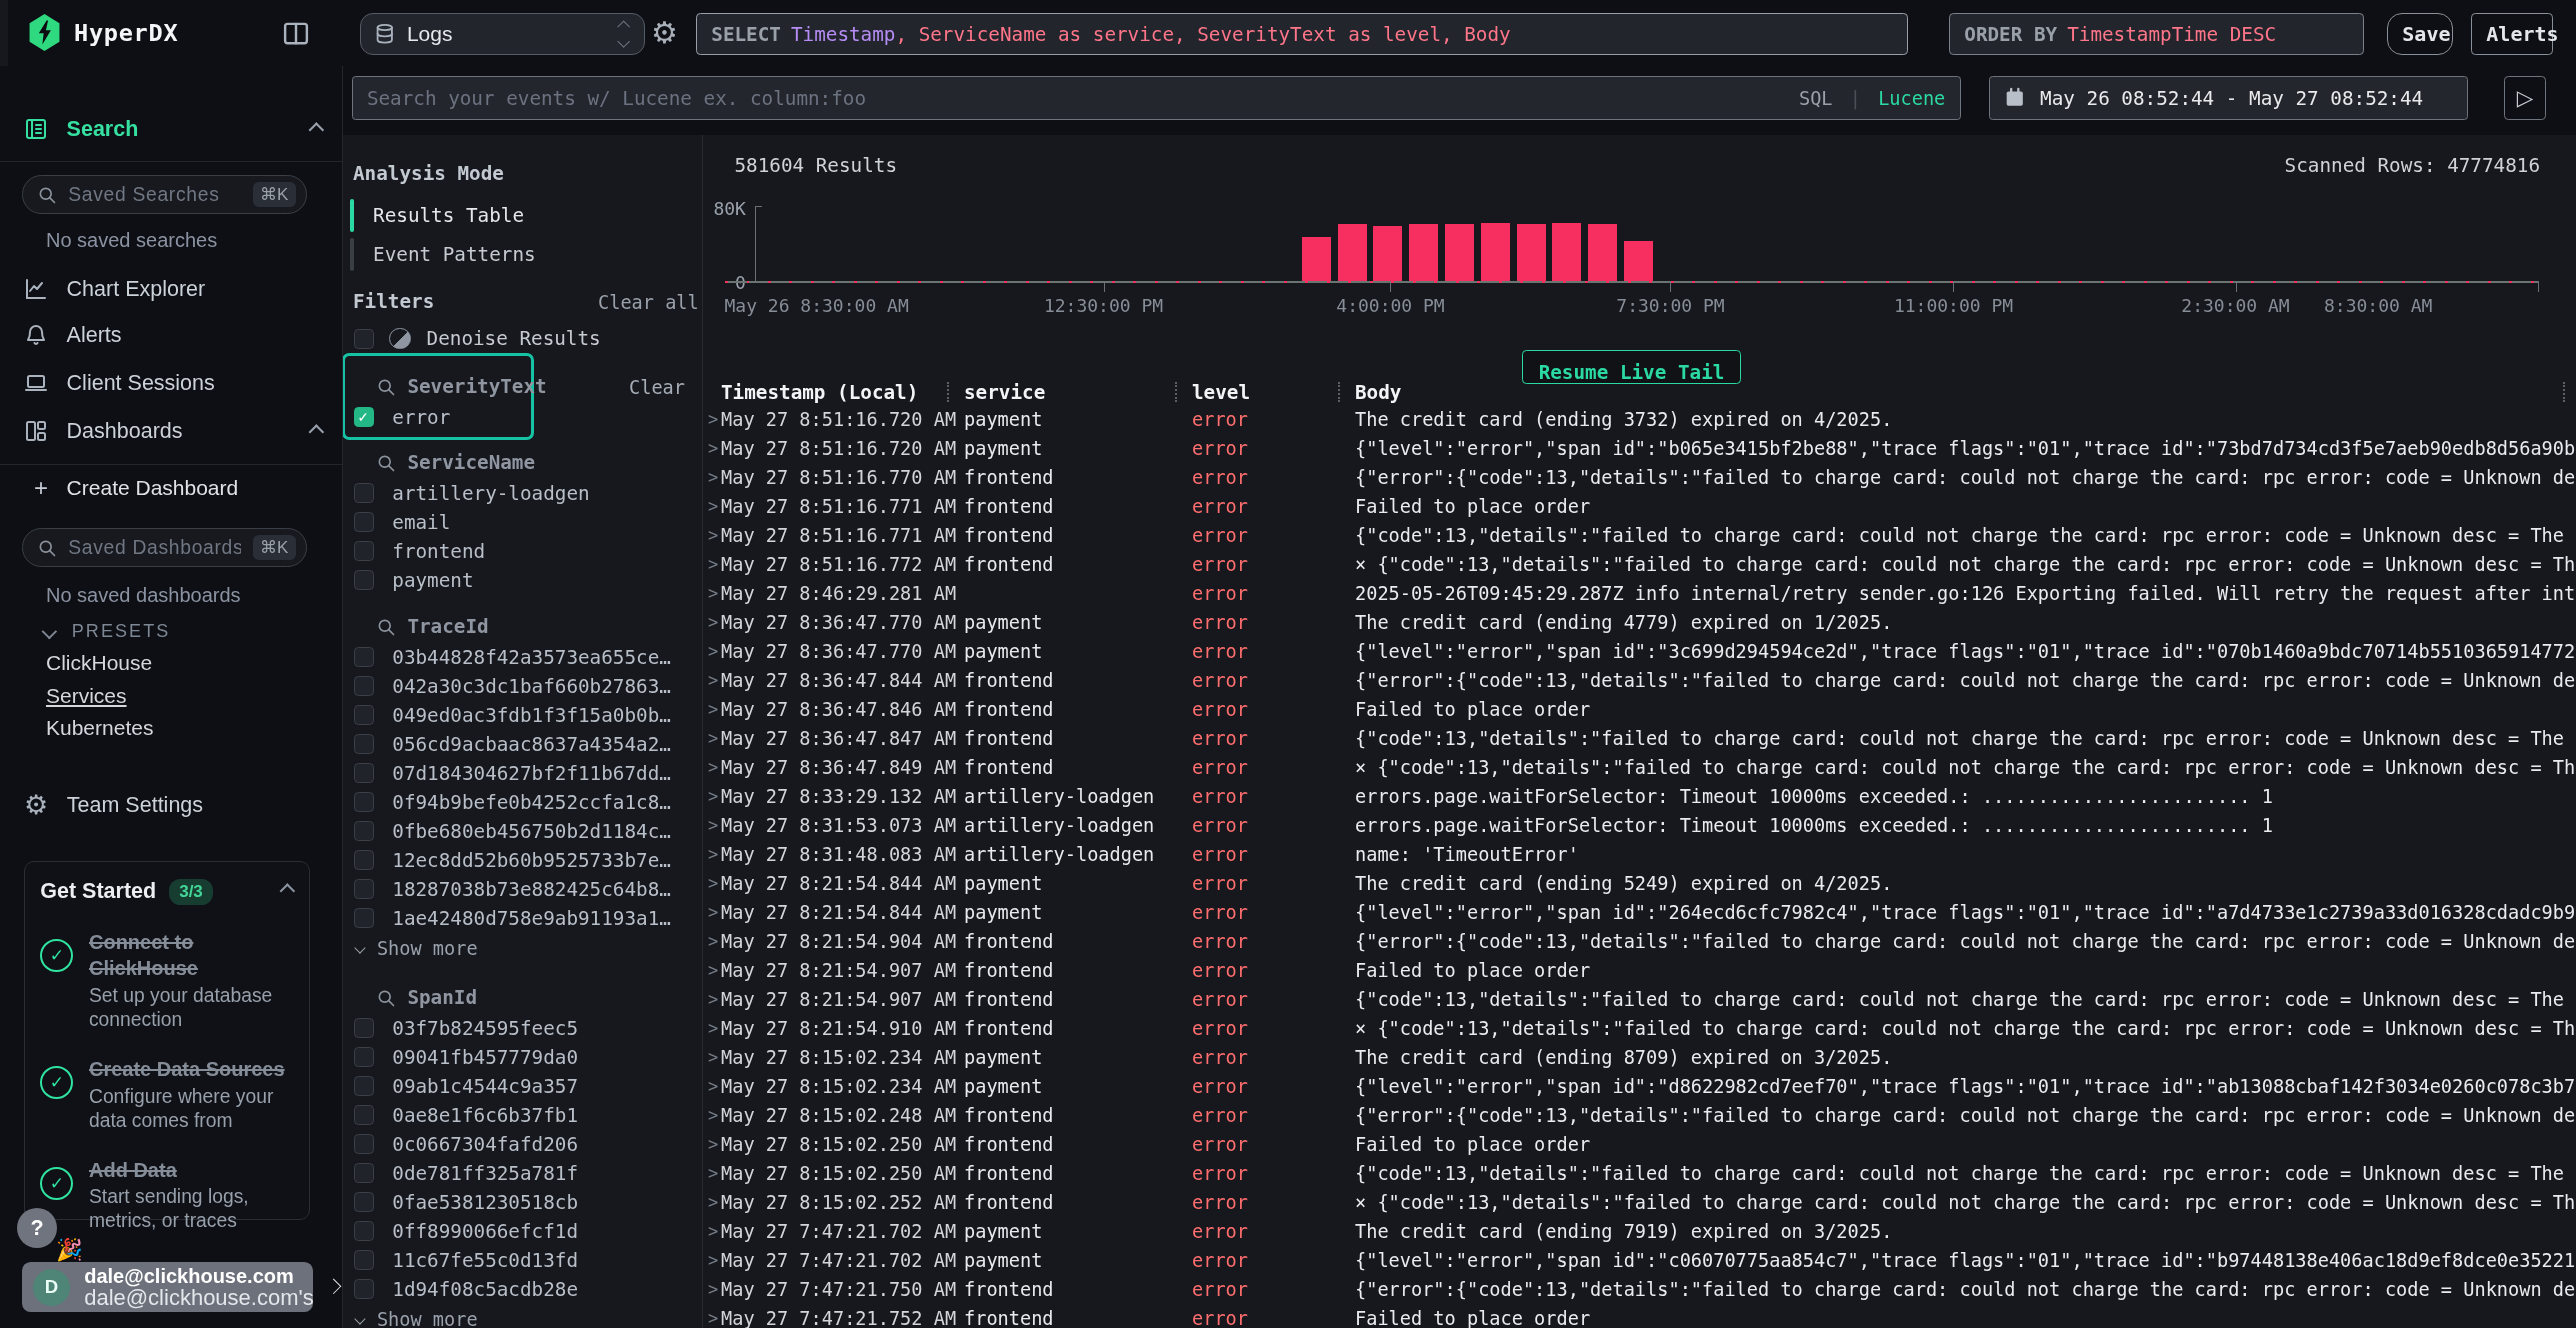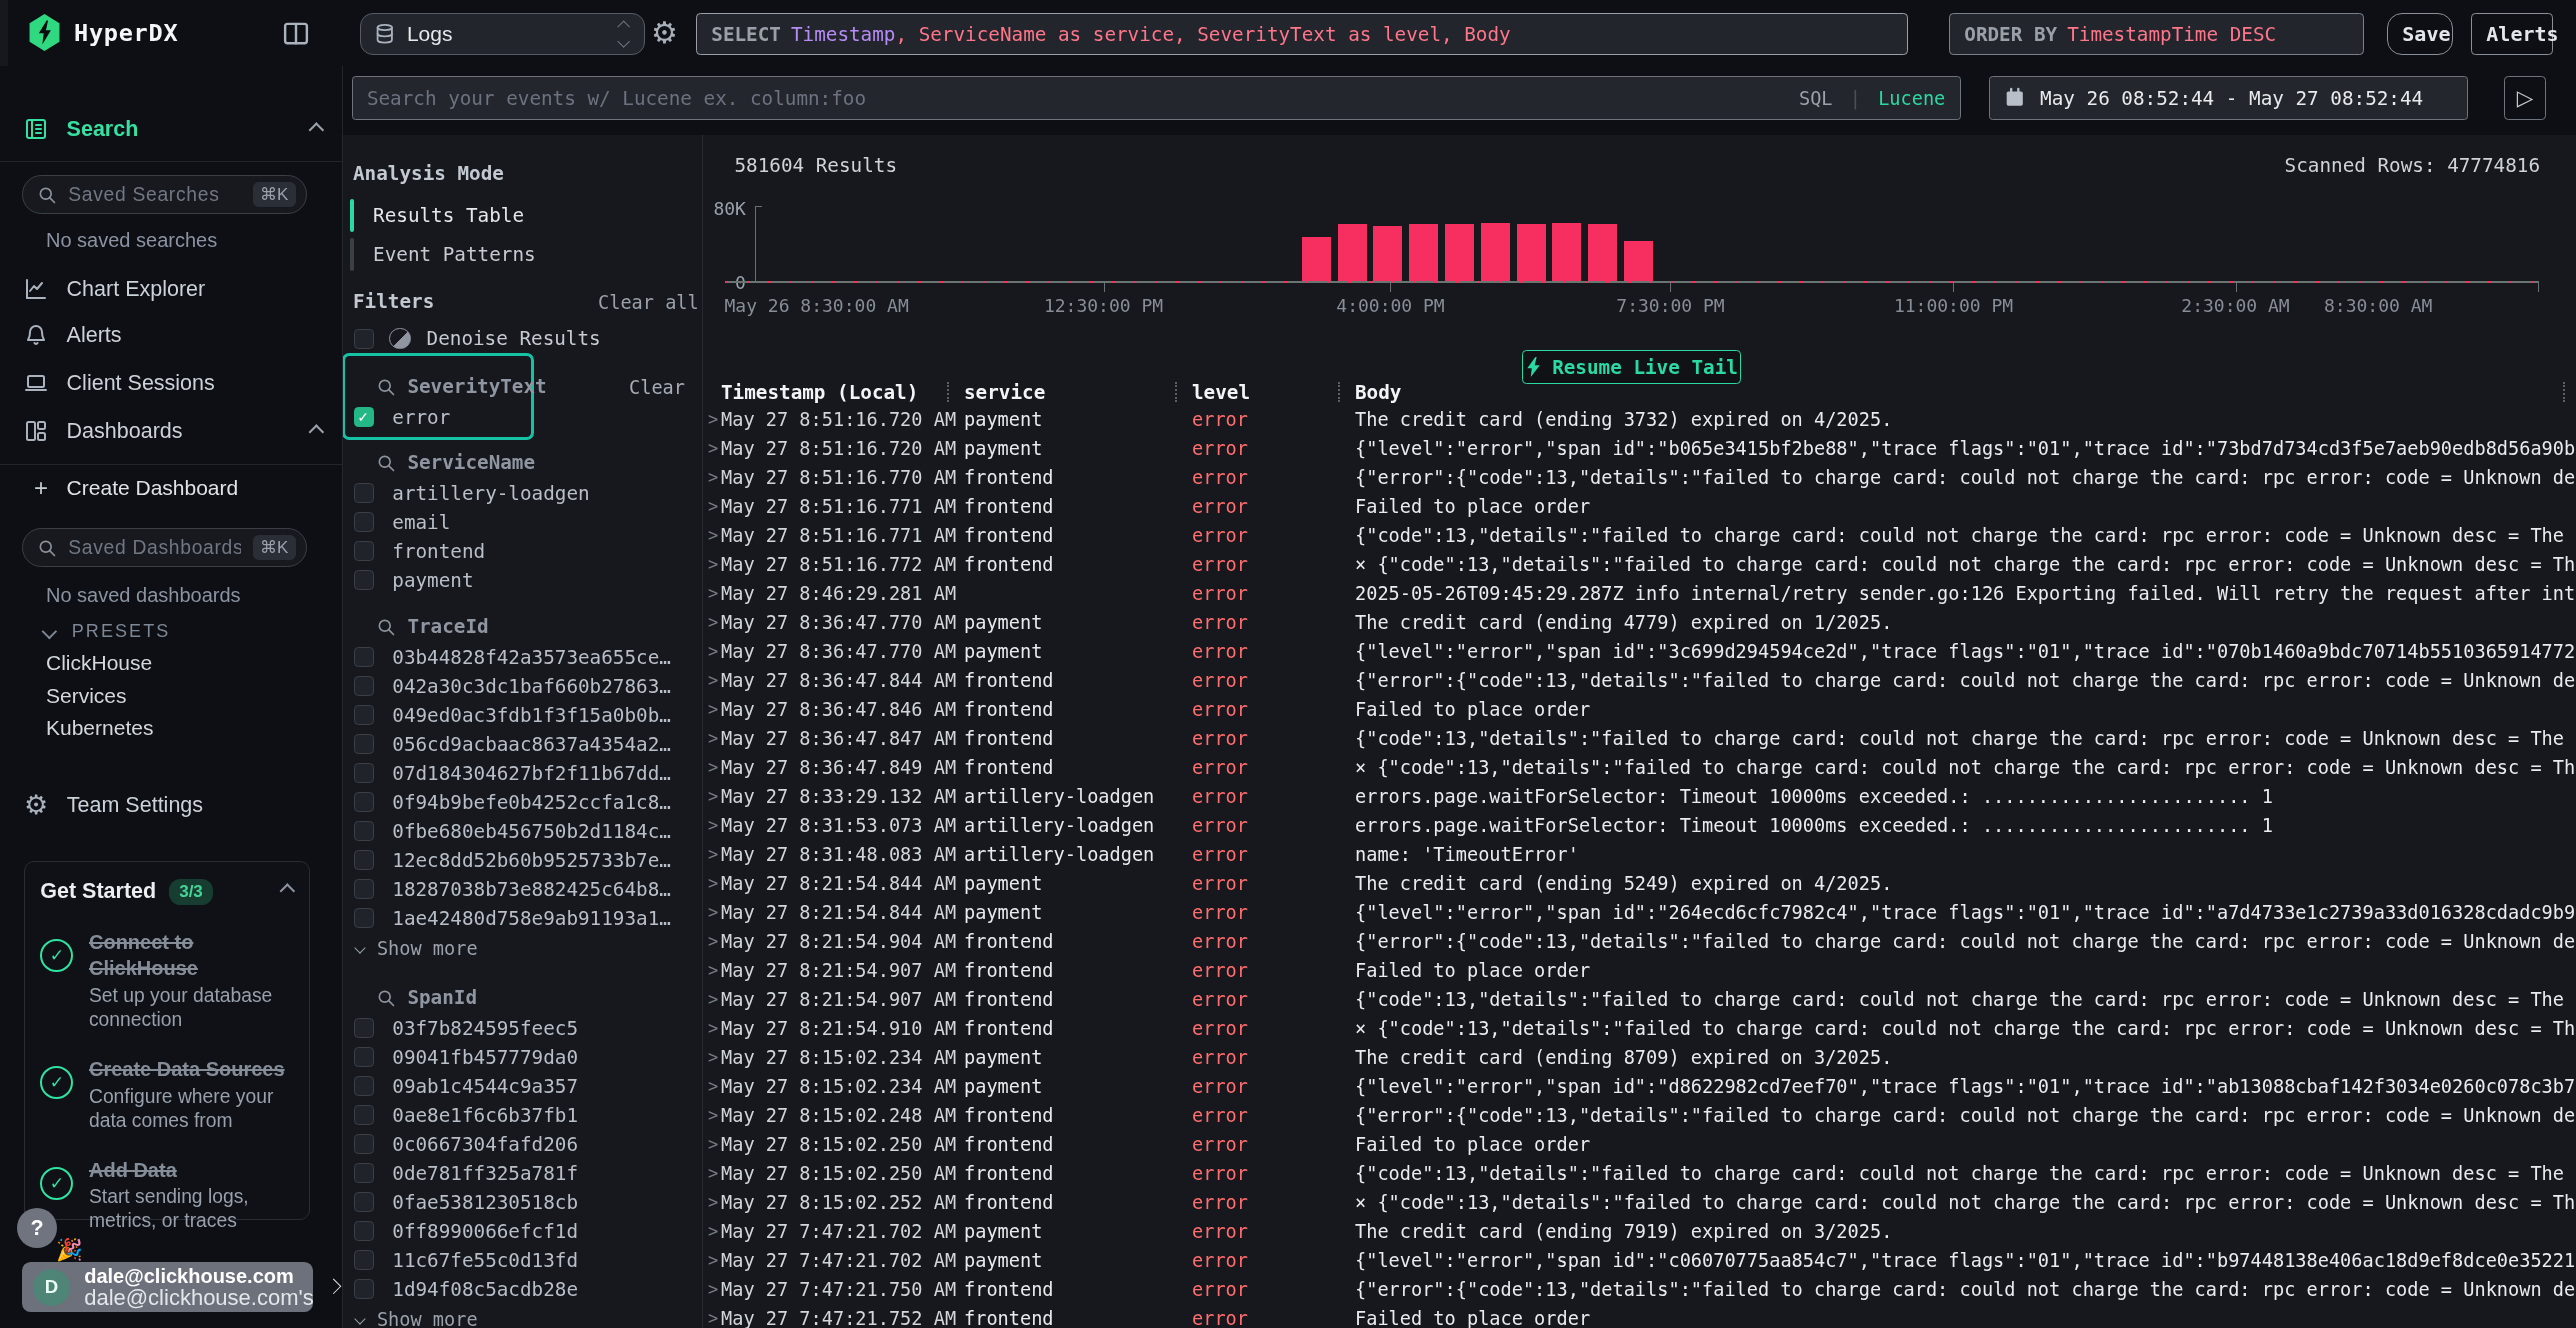--- a/index.html
+++ b/index.html
@@ -102,21 +102,21 @@
   .main { position:absolute; left:703px; top:135px; right:0; bottom:0; background:#16181e; overflow:hidden; }
   .results-count { position:absolute; left:31.5px; top:18.6px; font-size:19.3px; color:#cfd3d8; }
   .scanned { position:absolute; right:36px; top:18.6px; font-size:19.3px; color:#cfd3d8; }
   .y-axis-line { position:absolute; left:52px; top:71px; width:7.2px; height:77px; border-left:1.4px solid #6a7076; border-top:1.4px solid #6a7076; }
   .ylab { position:absolute; width:40px; text-align:right; font-size:18px; color:#9aa1ab; }
   .x-baseline { position:absolute; left:21.5px; top:146px; width:1814px; height:2.1px;
     background:repeating-linear-gradient(90deg, #f23461 0 2.9px, #6a7571 2.9px 21.5px); }
   .bar { position:absolute; width:29px; background:#f72f61; }
   .tick-stub { position:absolute; top:148px; width:1.4px; height:8.6px; background:#6a7076; }
   .xlab { position:absolute; top:160px; font-size:18px; color:#878d96; white-space:nowrap; }
-  .livetail { position:absolute; left:819px; top:215px; width:219px; height:34px; background:#101216; border:1.4px solid #2bd9a2; border-radius:4.3px; color:#2bd9a2; font-family:"DejaVu Sans Mono", monospace; font-weight:bold; font-size:19.3px; display:flex; align-items:center; justify-content:center; gap:10px; cursor:pointer; }
+  .livetail { position:absolute; left:819px; top:215px; width:219px; height:34px; background:#101216; border:1.4px solid #2bd9a2; border-radius:4.3px; color:#2bd9a2; font-family:"DejaVu Sans Mono", monospace; font-weight:bold; font-size:19.3px; display:flex; align-items:center; justify-content:center; gap:10px; cursor:pointer;flex-direction:column; }
   .thead { position:absolute; left:0; top:246px; width:1873px; height:24px; font-family:"DejaVu Sans Mono", monospace; font-weight:bold; font-size:19.3px; color:#f2f4f6; }
   .th { position:absolute; top:0; }
   .colsep { position:absolute; top:1.4px; width:0; height:20px; border-left:2.9px dotted #5a6068; }
   .rows { position:absolute; left:0; top:270px; width:1873px; }
   .lrow { position:relative; height:29px; font-family:"DejaVu Sans Mono", monospace; font-size:18.6px; white-space:nowrap; cursor:pointer; }
   .lrow span { position:absolute; top:3.6px; overflow:hidden; }
   .c-chev { left:5px; width:17px; color:#767d87; font-size:17px; }
   .c-ts { left:18px; width:240px; color:#d2d6da; }
   .c-svc { left:261px; width:225px; color:#e8eaed; }
   .c-lvl { left:489px; width:157px; color:#ff6e6e; }
@@ -250,21 +250,21 @@
     <input type="text" placeholder="Saved Dashboards" style="">
     <span class="kbd">⌘K</span>
   </div>
   <span class="sb-dim" style="left:46px; top:518px">No saved dashboards</span>
   <div class="presets-label" style="top:555px">
     <span class="chev down" style="border-color:#7e8794"></span>
     <span>PRESETS</span>
   </div>
   <div id="presets-list">
       <div class="preset-item" style="top: 585px;">ClickHouse</div>
-      <div class="preset-item" style="top: 618px;">Services</div>
+      <div class="preset-item" style="top: 618px; text-decoration: underline;">Services</div>
       <div class="preset-item" style="top: 650px;">Kubernetes</div>
     </div>
   <div class="nav-row" style="top:719px">
     <span style="font-size:27px; color:#aab2bd; line-height:27px">⚙</span>
     <span>Team Settings</span>
   </div>
 
   <div class="gs-card">
     <div class="gs-head">
       <span class="gs-title">Get Started</span>

